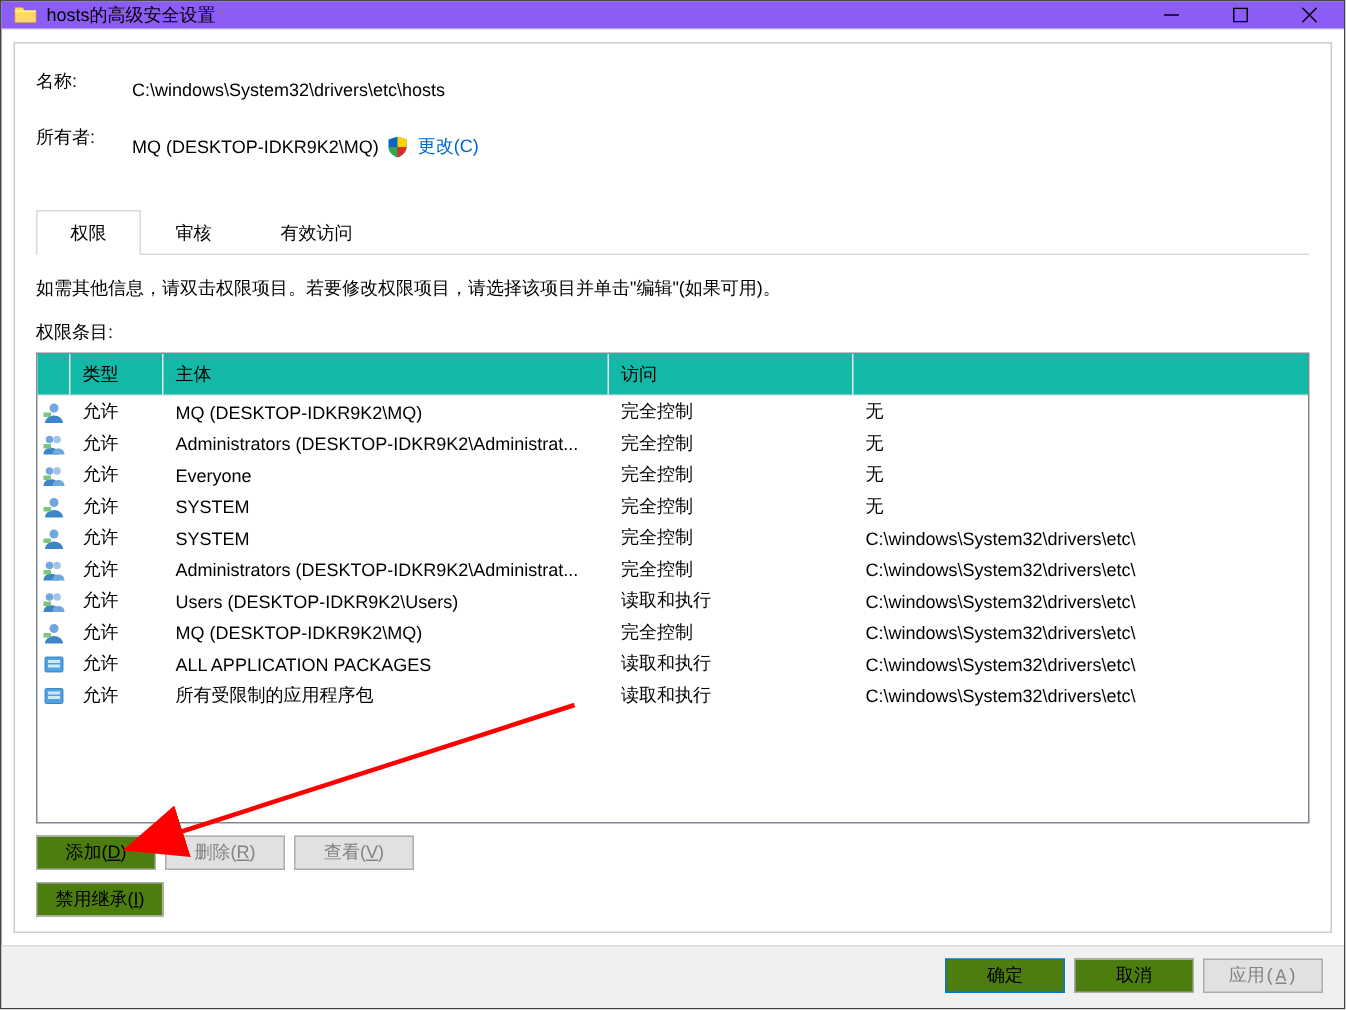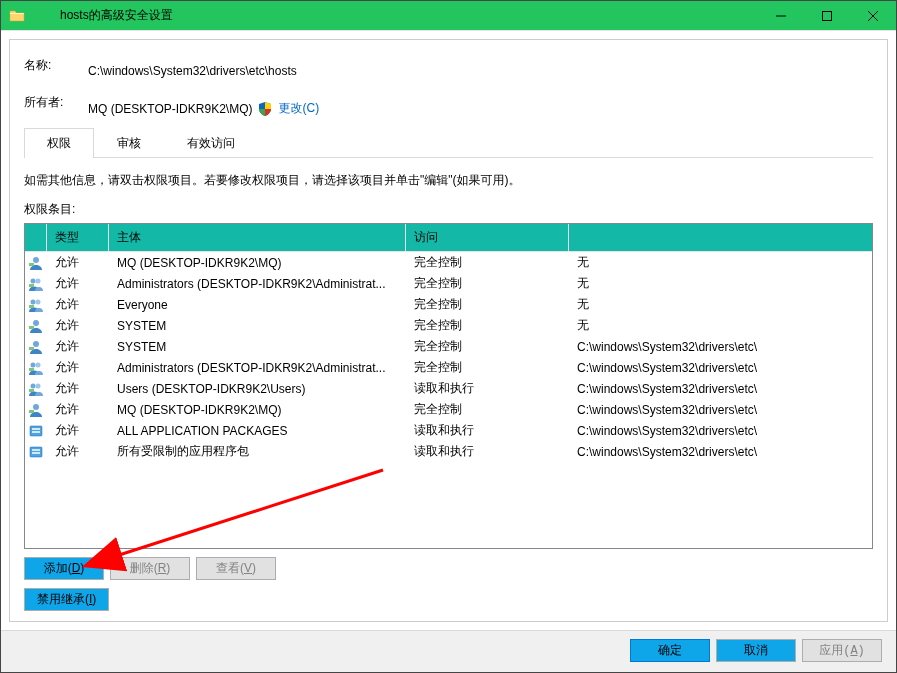--- a/index.html
+++ b/index.html
@@ -14,27 +14,26 @@
 }
 .window {
   width: 897px;
   height: 673px;
   border: 1px solid #454545;
   background: #fff;
   display: flex;
   flex-direction: column;
 }
 .titlebar {
-  height: 30px;
-  background: #22c55e;
+  height: 19px;
+  background: #8b5cf6;
   display: flex;
   align-items: center;
   padding-left: 8px;
   border-bottom: 1px solid #e5e5e5;
-  gap: 29px;
 }
 .folder-icon {
   width: 16px; height: 16px;
   margin-right: 6px;
   display: flex; align-items: center; justify-content: center;
 }
 .titlebar-text { flex: 1; font-size: 12px; color: #000; }
 .win-buttons { display: flex; height: 30px; }
 .win-btn {
   width: 46px; height: 30px;
@@ -53,21 +52,21 @@
   min-height: 0;
 }
 .field-row { display: flex; margin-bottom: 10px; align-items: center; }
 .field-label { width: 64px; color: #000; }
 .field-value { color: #000; margin-top: 12px; }
 .owner-row .field-value { display: flex; align-items: center; gap: 6px; }
 .shield-icon { width: 14px; height: 14px; }
 .link { color: #0066cc; text-decoration: none; cursor: pointer; }
 .tabs {
   display: flex;
-  margin-top: 1px;
+  margin-top: 24px;
   border-bottom: 1px solid #d9d9d9;
 }
 .tab {
   padding: 6px 22px 5px 22px;
   border: 1px solid transparent;
   border-bottom: none;
   color: #000;
   cursor: pointer;
   position: relative;
 }
@@ -111,21 +110,21 @@
 .col-type { width: 62px; flex: 0 0 62px; }
 .col-principal { width: 297px; flex: 0 0 297px; }
 .col-access { width: 163px; flex: 0 0 163px; }
 .col-inherit { flex: 1; }
 .user-icon { width: 16px; height: 16px; }
 .btn-row { margin-top: 8px; display: flex; gap: 6px; }
 .btn {
   min-width: 80px;
   height: 23px;
   border: 1px solid #adadad;
-  background: #0ea5e9;
+  background: #4d7c0f;
   color: #000;
   font-family: inherit;
   font-size: 12px;
   padding: 0 12px;
   cursor: pointer;
   display: inline-flex;
   align-items: center;
   justify-content: center;
 }
 .btn:disabled, .btn.disabled {

